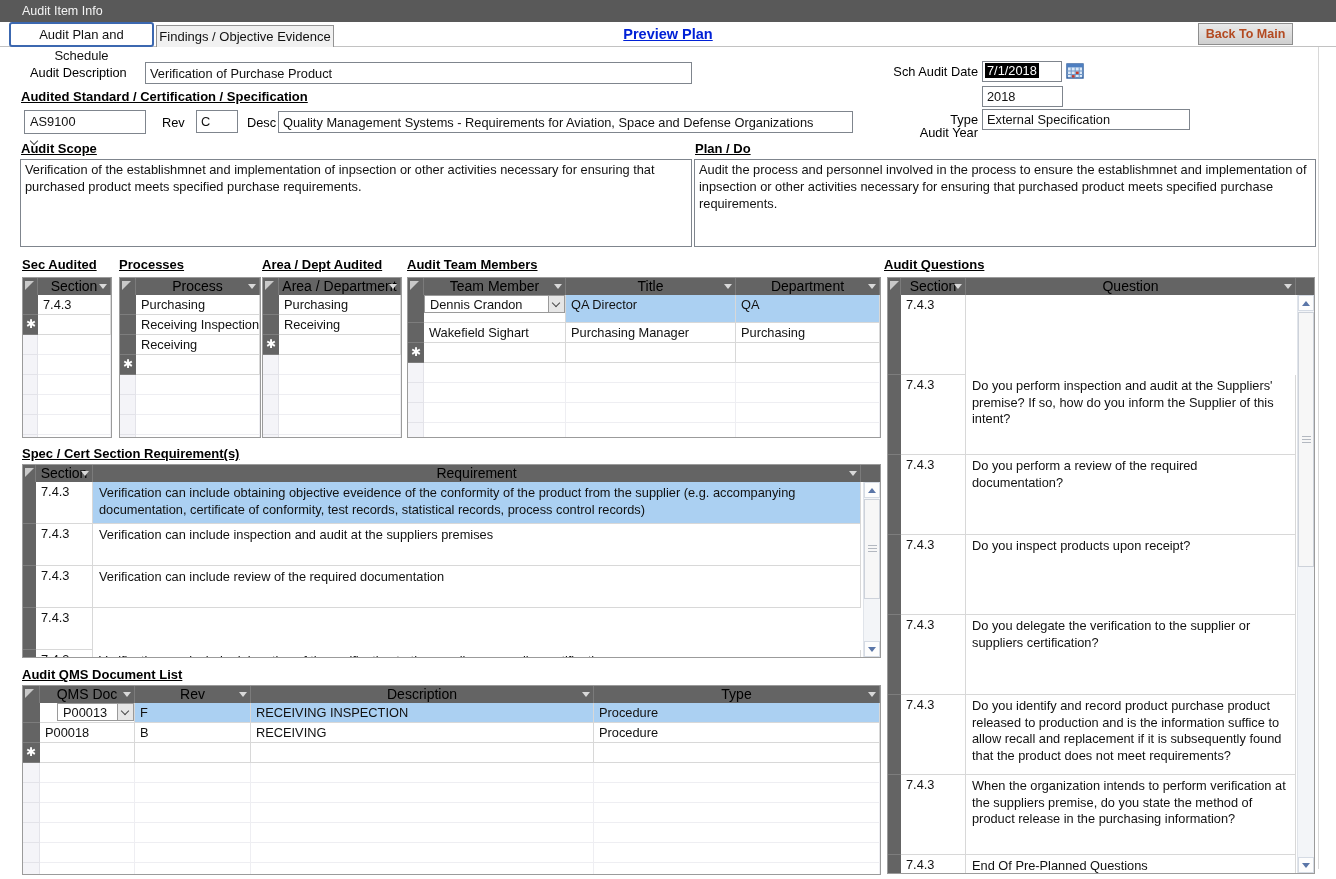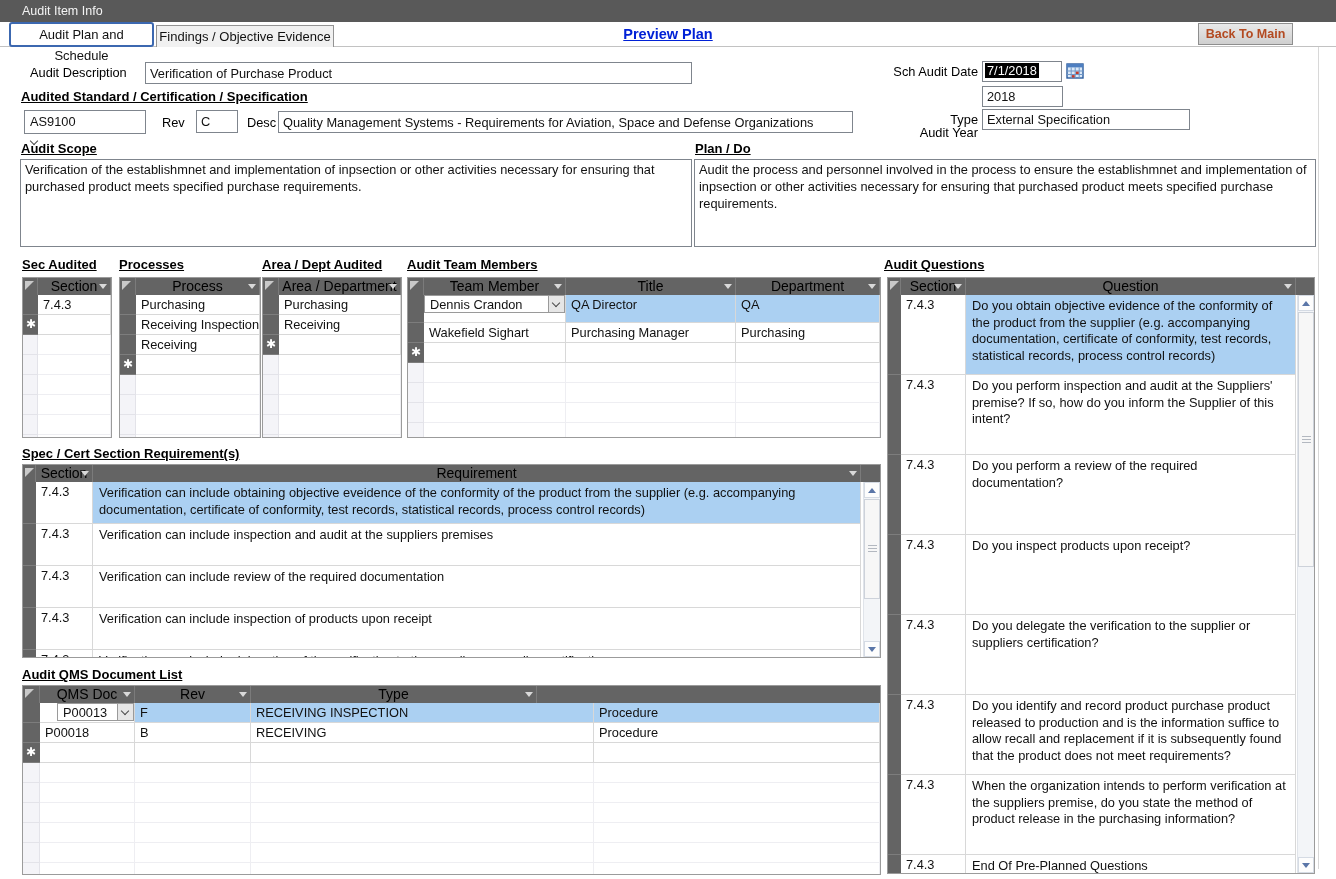--- a/index.html
+++ b/index.html
@@ -348,21 +348,20 @@
       <div class="g-hrow">
         <div class="g-corner" style="width: 13px;">
           <span class="corner-tri"></span>
         </div>
         <div class="g-hcell" style="width: 65px;"><span>Section</span><span class="filter-icon"></span></div>
         <div class="g-hcell" style="width: 330px;"><span>Question</span><span class="filter-icon"></span></div>
       </div>
       <div class="g-row" style="height: 80px;">
         <div class="g-rh" style="width: 13px;"></div>
         <div class="g-cell" style="width: 65px;">7.4.3</div>
-        <div class="g-cell sel ml" style="width: 330px;">Do you obtain objective evidence of the conformity of the product from the supplier (e.g. accompanying documentation, certificate of conformity, test records, statistical records, process control records)</div>
       </div>
       <div class="g-row" style="height: 80px;">
         <div class="g-rh" style="width: 13px;"></div>
         <div class="g-cell" style="width: 65px;">7.4.3</div>
         <div class="g-cell ml" style="width: 330px;">Do you perform inspection and audit at the Suppliers' premise? If so, how do you inform the Supplier of this intent?</div>
       </div>
       <div class="g-row" style="height: 80px;">
         <div class="g-rh" style="width: 13px;"></div>
         <div class="g-cell" style="width: 65px;">7.4.3</div>
         <div class="g-cell ml" style="width: 330px;">Do you perform a review of the required documentation?</div>
@@ -423,21 +422,20 @@
         <div class="g-cell ml" style="width: 768px;">Verification can include inspection and audit at the suppliers premises</div>
       </div>
       <div class="g-row" style="height: 42px;">
         <div class="g-rh" style="width: 13px;"></div>
         <div class="g-cell" style="width: 57px;">7.4.3</div>
         <div class="g-cell ml" style="width: 768px;">Verification can include review of the required documentation</div>
       </div>
       <div class="g-row" style="height: 42px;">
         <div class="g-rh" style="width: 13px;"></div>
         <div class="g-cell" style="width: 57px;">7.4.3</div>
-        <div class="g-cell ml" style="width: 768px;">Verification can include inspection of products upon receipt</div>
       </div>
       <div class="g-row" style="height: 42px;">
         <div class="g-rh" style="width: 13px;"></div>
         <div class="g-cell" style="width: 57px;">7.4.3</div>
         <div class="g-cell ml" style="width: 768px;">Verification can include delegation of the verification to the supplier or supplier certification</div>
       </div>
       <div class="vsb">
         <div class="vsb-btn up">
           <span class="tri-up"></span>
         </div>
@@ -449,20 +447,21 @@
         </div>
       </div>
     </div>
   <div class="grid" style="left:22px;top:685px;width:859px;height:190px;">
       <div class="g-hrow">
         <div class="g-corner" style="width: 17px;">
           <span class="corner-tri"></span>
         </div>
         <div class="g-hcell" style="width: 95px;"><span>QMS Doc</span><span class="filter-icon"></span></div>
         <div class="g-hcell" style="width: 116px;"><span>Rev</span><span class="filter-icon"></span></div>
+        <div class="g-hcell" style="width: 343px;"><span>Description</span><span class="filter-icon"></span></div>
         <div class="g-hcell" style="width: 286px;"><span>Type</span><span class="filter-icon"></span></div>
       </div>
       <div class="g-row" style="height: 20px;">
         <div class="g-rh" style="width: 17px;"></div>
         <div class="g-cell" style="width: 95px; padding-left: 22px;">
           <span class="cellcombo">
             <span class="cc-txt">P00013</span>
             <span class="cc-btn">
               <span class="chev"></span>
             </span>

